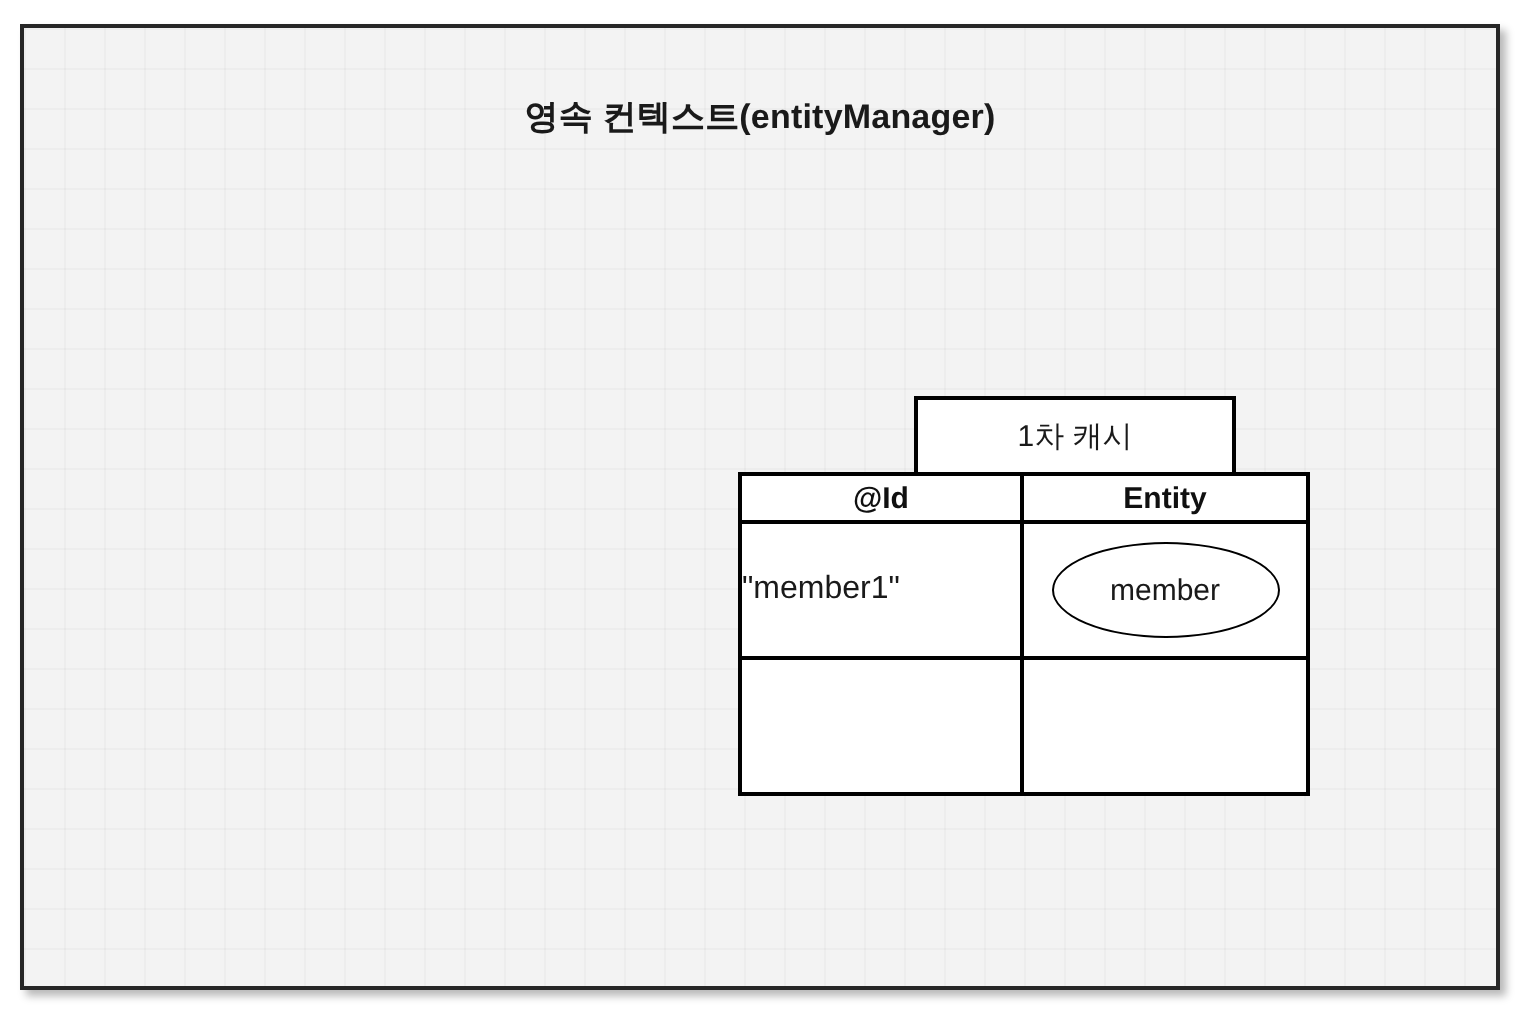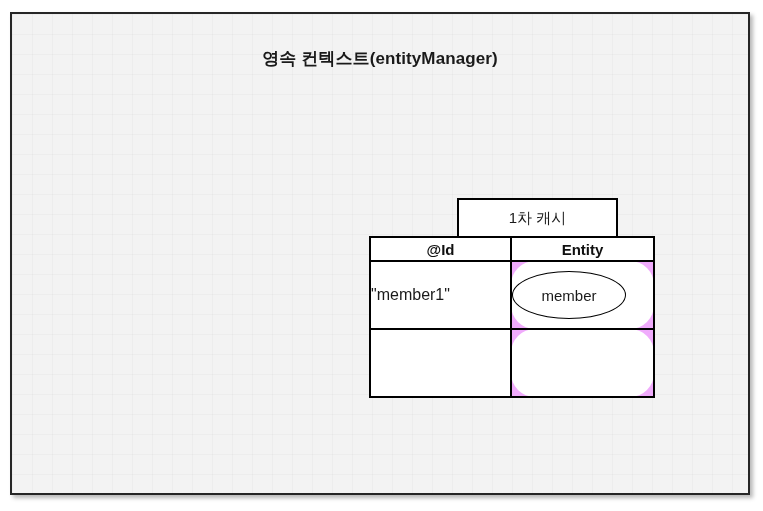--- a/index.html
+++ b/index.html
@@ -78,21 +78,21 @@
     margin-left: 28px;
   }
 
   
   .cache-table {
     position: absolute;
     left: 357px;
     top: 222px;
     width: 280px;
     border-collapse: collapse;
-    background: #f0abfc;
+    background: #eab308;
     table-layout: fixed;
   }
   .cache-table th,
   .cache-table td {
     border: 2px solid #000000;
     padding: 0;
     background: #ffffff;
   }
   .cache-table th {
     height: 22px;
@@ -108,22 +108,21 @@
     height: 66px;
     vertical-align: middle;
   }
   .cell-id {
     font-size: 16px;
     color: #1a1a1a;
     padding-left: 12px;
     white-space: nowrap;
   }
   .cell-entity {
-    text-align: left;
-    border-radius: 24px;
+    text-align: center;
   }
 
   
   .entity-ellipse {
     display: inline-flex;
     align-items: center;
     justify-content: center;
     width: 114px;
     height: 48px;
     box-sizing: border-box;

